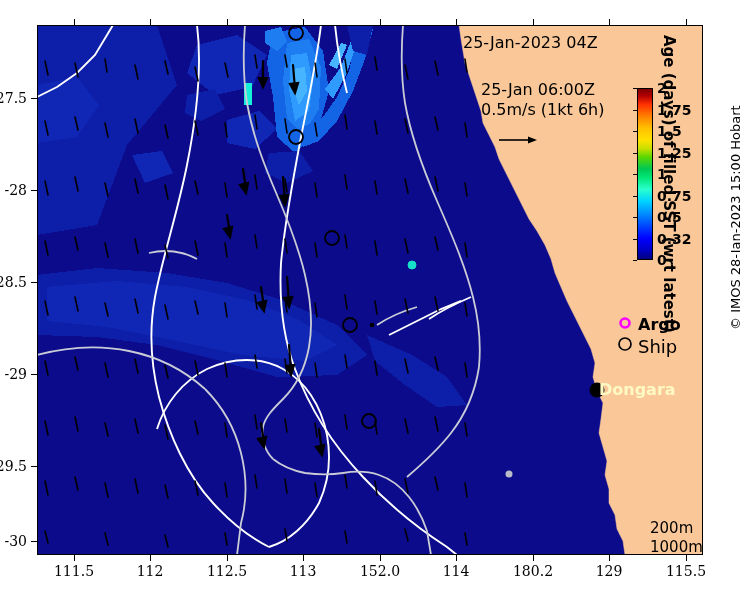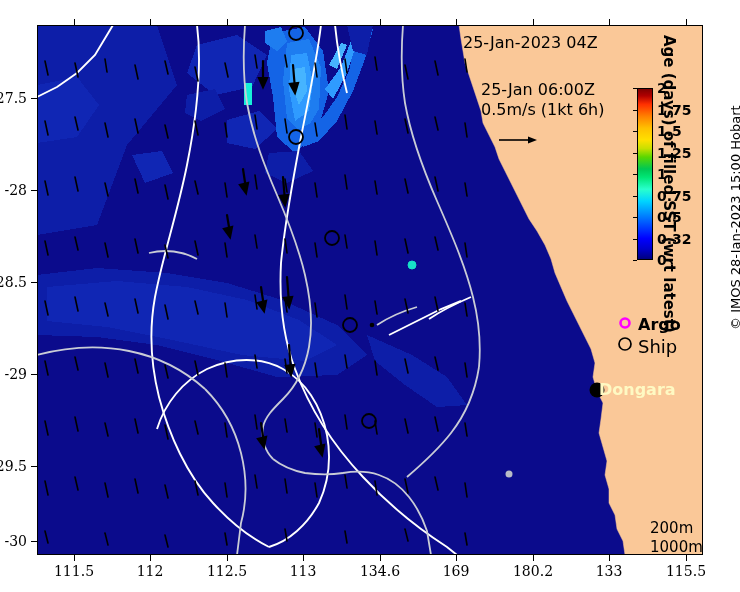--- a/index.html
+++ b/index.html
@@ -412,24 +412,24 @@
     <div class="tick xtick" style="left:380px;top:19px"></div>
     <div class="tick xtick" style="left:456px;top:19px"></div>
     <div class="tick xtick" style="left:533px;top:19px"></div>
     <div class="tick xtick" style="left:609px;top:19px"></div>
     <div class="tick xtick" style="left:686px;top:19px"></div>
 
     <div class="xlab" style="left:39px;top:563px">111.5</div>
     <div class="xlab" style="left:115px;top:563px">112</div>
     <div class="xlab" style="left:192px;top:563px">112.5</div>
     <div class="xlab" style="left:268px;top:563px">113</div>
-    <div class="xlab" style="left:345px;top:563px">134.6</div>
-    <div class="xlab" style="left:421px;top:563px">169</div>
+    <div class="xlab" style="left:345px;top:563px">152.0</div>
+    <div class="xlab" style="left:421px;top:563px">114</div>
     <div class="xlab" style="left:498px;top:563px">180.2</div>
-    <div class="xlab" style="left:574px;top:563px">133</div>
+    <div class="xlab" style="left:574px;top:563px">129</div>
     <div class="xlab" style="left:651px;top:563px">115.5</div>
   </div>
 
   <div id="yaxis">
     <div class="tick ytick" style="left:31px;top:98px"></div>
     <div class="tick ytick" style="left:31px;top:190px"></div>
     <div class="tick ytick" style="left:31px;top:282px"></div>
     <div class="tick ytick" style="left:31px;top:374px"></div>
     <div class="tick ytick" style="left:31px;top:466px"></div>
     <div class="tick ytick" style="left:31px;top:541px"></div>

